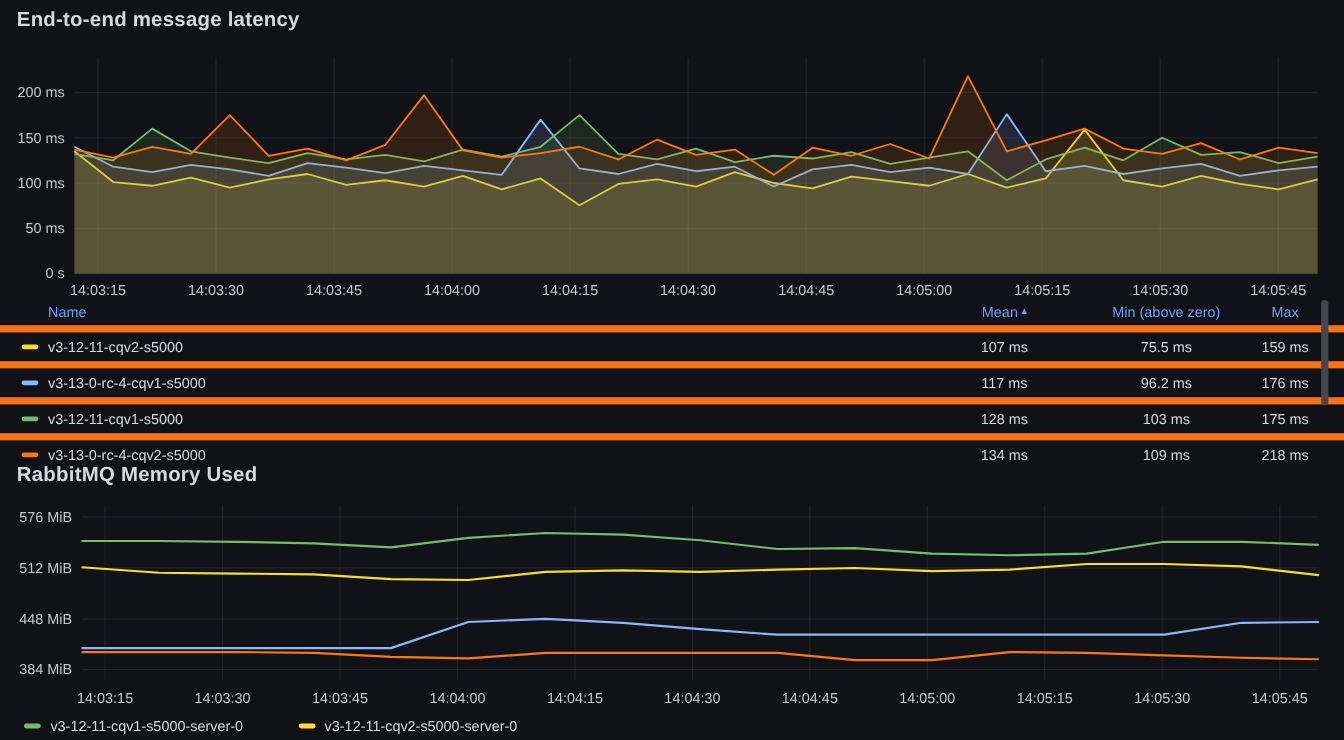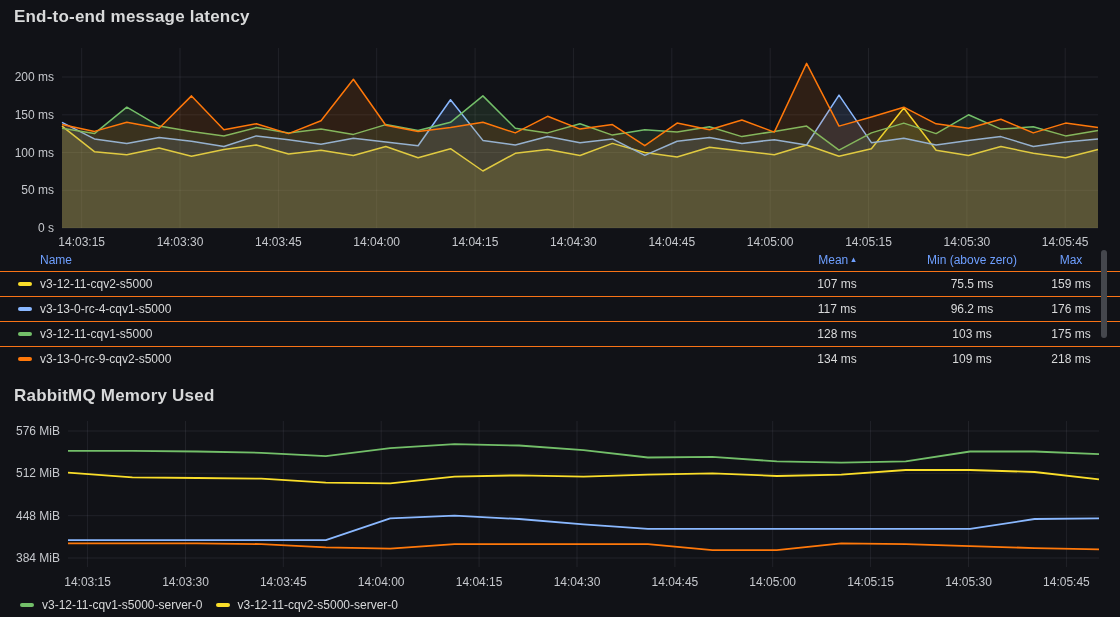--- a/index.html
+++ b/index.html
@@ -17,37 +17,37 @@
   svg{position:absolute;left:0;display:block;}
   #latency-svg{top:40px;}
   #memory-svg{top:415px;}
   svg text{font-family:"Liberation Sans",sans-serif;font-size:12px;fill:#C6C8CD;}
 
   
   .legend-table{position:absolute;left:0;top:248px;width:1120px;}
   .lt-row{
     display:grid;grid-template-columns:40px 1fr 130px 140px 58px;
     padding-right:20px;align-items:center;height:24px;
-    border-top:1px solid #f97316;font-size:12px;color:#D8D9DA;
+    border-top:6px solid #f97316;font-size:12px;color:#D8D9DA;
   }
   .lt-header{height:23px;border-top:none;color:#6E9FFF;font-weight:500;}
   .lt-header .num{color:#6E9FFF;}
   .num{text-align:center;}
   .swatch-cell{padding-left:18px;display:flex;align-items:center;}
   .dash{display:inline-block;width:14px;height:4px;border-radius:2px;}
   .sort-caret{font-size:9px;margin-left:3px;vertical-align:2px;}
   .name-cell{white-space:nowrap;overflow:hidden;}
   .table-scrollbar{
     position:absolute;left:1101px;top:250px;width:6px;height:88px;
     border-radius:3px;background:#45474D;
   }
 
   
   .h-legend{
-    position:absolute;left:20px;top:598px;display:flex;gap:13px;
+    position:absolute;left:20px;top:598px;display:flex;gap:46px;
     align-items:flex-start;font-size:12px;color:#D8D9DA;white-space:nowrap;
   }
   .h-legend .item{display:flex;align-items:center;gap:8px;cursor:pointer;}
 </style>
 </head>
 <body>
 
 <div class="panel-title" id="latency-title">End-to-end message latency</div>
 
 <svg id="latency-svg" width="1120" height="212">
@@ -126,21 +126,21 @@
         </span>
         <span class="name-cell">v3-12-11-cqv1-s5000</span>
         <span class="num">128 ms</span>
         <span class="num">103 ms</span>
         <span class="num">175 ms</span>
       </div>
       <div class="lt-row">
         <span class="swatch-cell">
           <span class="dash" style="background:#FF780A"></span>
         </span>
-        <span class="name-cell">v3-13-0-rc-9-cqv2-s5000</span>
+        <span class="name-cell">v3-13-0-rc-4-cqv2-s5000</span>
         <span class="num">134 ms</span>
         <span class="num">109 ms</span>
         <span class="num">218 ms</span>
       </div>
     </div>
 </div>
 <div class="table-scrollbar"></div>
 
 <div class="panel-title" id="memory-title">RabbitMQ Memory Used</div>
 

